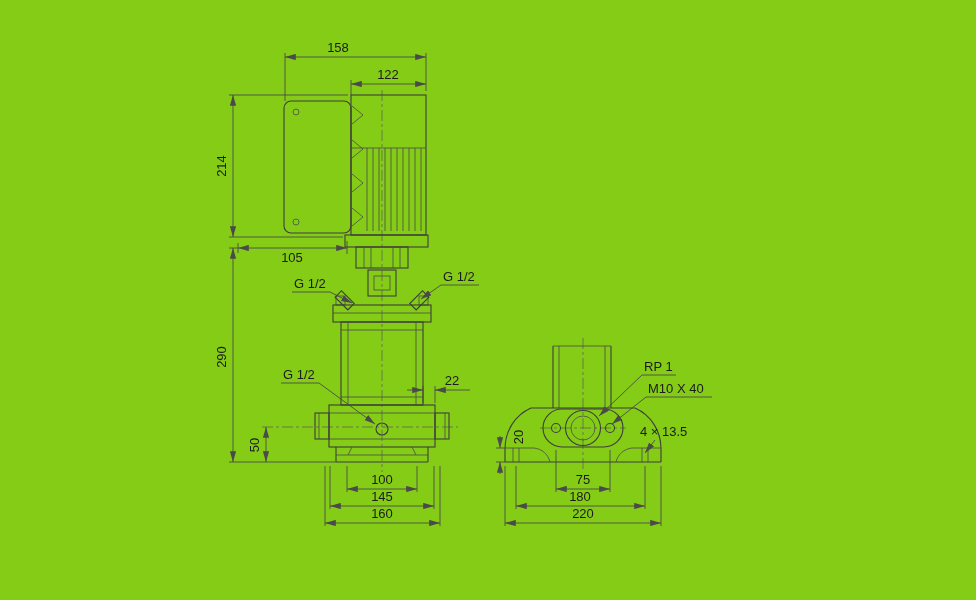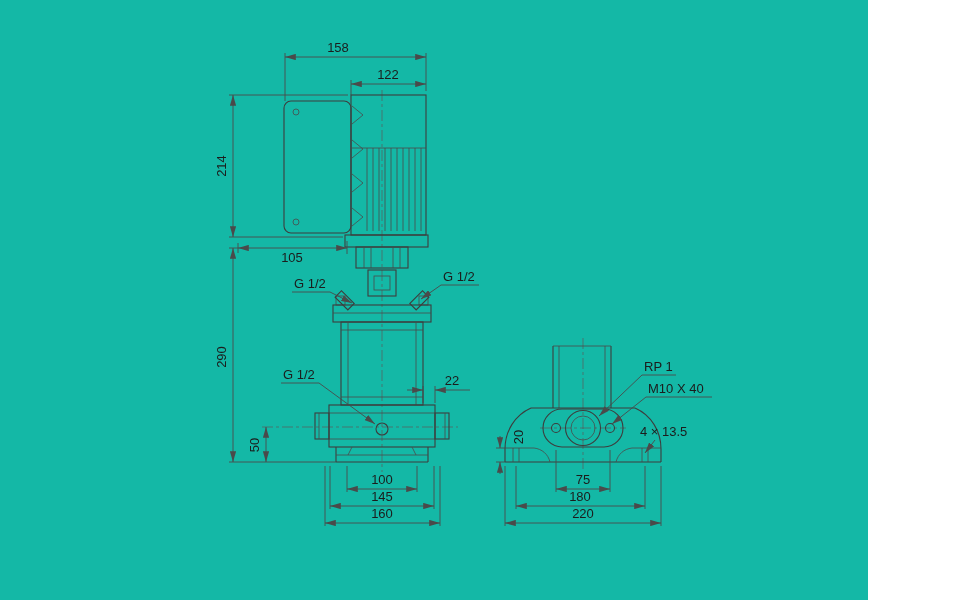--- a/index.html
+++ b/index.html
@@ -1,16 +1,16 @@
 <!DOCTYPE html>
 <html><head>
 <meta charset="utf-8">
 <style>
   html,body{margin:0;padding:0;background:#ffffff;}
-  .stage{position:relative;width:868px;height:600px;background:#14b8a6;overflow:hidden;}
+  .stage{position:relative;width:976px;height:600px;background:#84cc16;overflow:hidden;}
   svg{display:block;}
   .geo{stroke:#3d3d3d;stroke-width:1.1;fill:none;}
   .geo-thin{stroke:#4a4a4a;stroke-width:0.8;fill:none;}
   .dim{stroke:#4a4a4a;stroke-width:0.9;fill:none;}
   .cl{stroke:#5a5a5a;stroke-width:0.7;fill:none;stroke-dasharray:11 3 3 3;}
   .t{font-family:"Liberation Sans",sans-serif;font-size:13px;fill:#1c1c1c;}
   .tm{text-anchor:middle;}
 </style>
 </head>
 <body>

